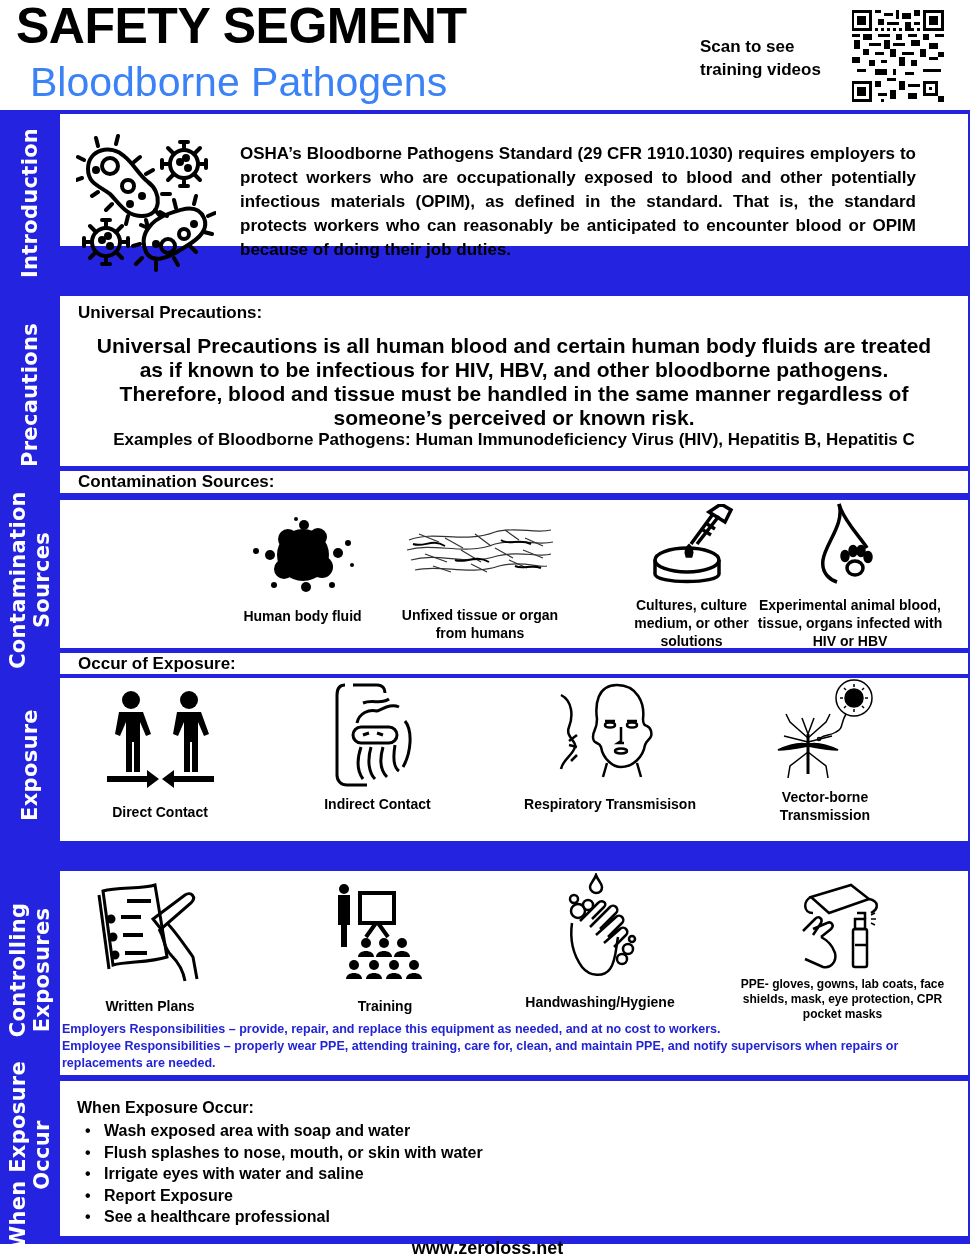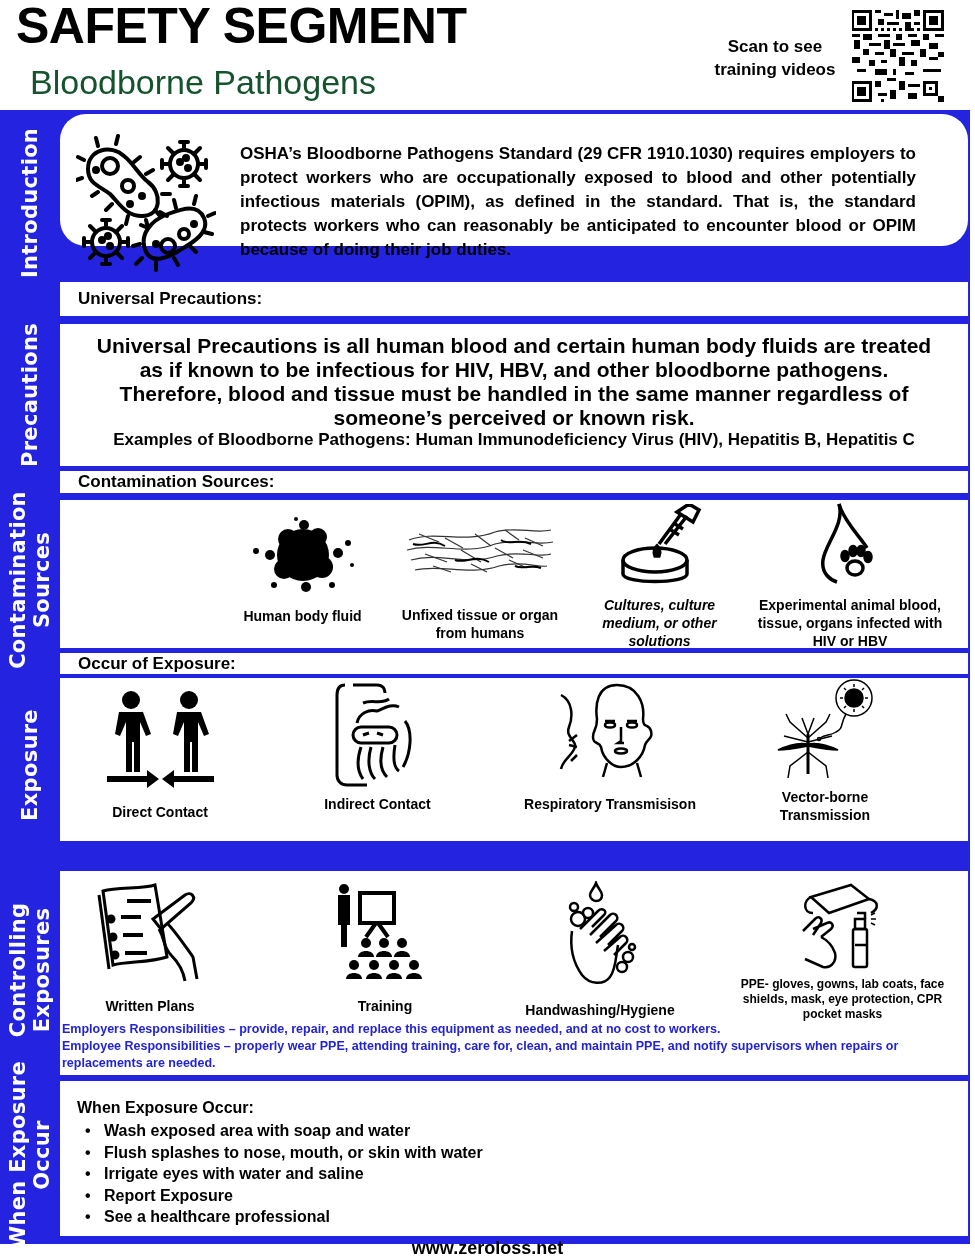--- a/index.html
+++ b/index.html
@@ -1,21 +1,21 @@
 <!DOCTYPE html>
 <html><head>
 <meta charset="utf-8">
 <style>
   * { box-sizing: border-box; margin: 0; padding: 0; }
   html, body { width: 975px; height: 1258px; background: #ffffff; overflow: hidden; }
   body { position: relative; font-family: "Liberation Sans", sans-serif; color: #000; }
 
   .header-title { position: absolute; left: 16px; top: 0px; font-size: 50px; font-weight: bold; letter-spacing: -0.5px; line-height: 52px; text-align: right; }
-  .header-subtitle { position: absolute; left: 30px; top: 62px; font-size: 34px; color: #14532d; line-height: 40px; }
-  .scan-text { position: absolute; left: 700px; top: 35px; width: 150px; text-align: center; font-size: 17px; font-weight: bold; line-height: 23px; }
+  .header-subtitle { position: absolute; left: 30px; top: 62px; font-size: 41px; color: #3b82f6; line-height: 40px; }
+  .scan-text { position: absolute; left: 700px; top: 35px; width: 150px; text-align: left; font-size: 17px; font-weight: bold; line-height: 23px; }
   .qr { position: absolute; left: 851px; top: 10px; width: 93px; height: 92px; }
 
   .frame { position: absolute; left: 0; top: 110px; width: 970px; height: 1134px; background: #2424e0; }
   .sidebar-label {
     position: absolute; left: 0; width: 60px; display: flex; align-items: center; justify-content: center;
   }
   .sidebar-label span {
     display: block; transform: rotate(-90deg); white-space: nowrap; color: #fff; font-weight: bold;
     font-family: "DejaVu Sans", sans-serif; font-size: 21px; line-height: 24px; text-align: center; letter-spacing: 0.3px;
   }
@@ -144,21 +144,21 @@
       <span style="transform:none;display:block;">Exposures</span>
     </span>
   </div>
   <div class="sidebar-label" style="top:960px;height:170px;">
     <span>
       <span style="transform:none;display:block;">When Exposure</span>
       <span style="transform:none;display:block;">Occur</span>
     </span>
   </div>
 
-  <div class="box" style="top:4px;height:132px;border-radius:26px;">
+  <div class="box" style="top:4px;height:132px;">
     <svg style="position:absolute;left:16px;top:20px;" width="140" height="140" viewBox="0 0 140 140" fill="none" stroke="#000" stroke-width="4" stroke-linecap="round">
 
       <path d="M12 35 C12 15 35 10 48 22 C58 30 62 40 72 48 C86 58 86 82 66 82 C50 82 44 70 34 60 C24 52 12 50 12 35Z"></path>
       <circle cx="34" cy="32" r="8"></circle>
         <circle cx="52" cy="52" r="6"></circle>
         <circle cx="20" cy="36" r="2" fill="#000"></circle>
         <circle cx="66" cy="62" r="2" fill="#000"></circle>
         <circle cx="54" cy="70" r="2" fill="#000"></circle>
       <path d="M8 26 l-6 -3 M6 44 l-6 2 M22 12 l-2 -8 M40 10 l2 -8 M58 28 l6 -5 M70 40 l7 -4 M86 60 l8 0 M84 78 l7 4 M70 86 l2 8 M52 82 l-2 8 M36 70 l-6 6 M22 58 l-6 4"></path>
 
@@ -179,21 +179,21 @@
       <path d="M70 118 C62 100 76 86 92 80 C108 74 122 70 128 84 C134 98 118 108 104 116 C92 124 76 130 70 118Z"></path>
       <circle cx="92" cy="112" r="7"></circle>
         <circle cx="108" cy="100" r="5"></circle>
         <circle cx="80" cy="110" r="2" fill="#000"></circle>
         <circle cx="118" cy="90" r="2" fill="#000"></circle>
       <path d="M64 110 l-7 2 M66 124 l-6 6 M80 128 l0 8 M98 124 l4 7 M114 112 l6 6 M128 98 l8 2 M132 82 l7 -3 M118 70 l2 -8 M100 74 l-2 -8 M84 82 l-5 -6 M72 94 l-7 -3"></path>
     </svg>
     <div class="intro-text">OSHA’s Bloodborne Pathogens Standard (29 CFR 1910.1030) requires employers to protect workers who are occupationally exposed to blood and other potentially infectious materials (OPIM), as defined in the standard. That is, the standard protects workers who can reasonably be anticipated to encounter blood or OPIM because of doing their job duties.</div>
   </div>
 
-  <div class="hdr" style="top:172px;height:34px;">Universal Precautions:</div>
+  <div class="hdr" style="top:186px;height:34px;">Universal Precautions:</div>
 
   <div class="box" style="top:214px;height:142px;">
     <div class="prec-text">Universal Precautions is all human blood and certain human body fluids are treated as if known to be infectious for HIV, HBV, and other bloodborne pathogens. Therefore, blood and tissue must be handled in the same manner regardless of someone’s perceived or known risk.</div>
     <div class="prec-examples">Examples of Bloodborne Pathogens: Human Immunodeficiency Virus (HIV), Hepatitis B, Hepatitis C</div>
   </div>
 
   <div class="hdr" style="top:361px;height:22px;">Contamination Sources:</div>
 
   <div class="box" style="top:390px;height:148px;">
 
@@ -224,21 +224,21 @@
         <path d="M4 20 C30 10 60 24 90 12 C110 6 130 14 146 10"></path>
           <path d="M2 30 C30 22 60 36 90 24 C112 18 132 26 148 22"></path>
         <path d="M6 40 C34 32 62 46 92 36 C114 30 134 38 146 34"></path>
           <path d="M10 50 C36 44 64 56 94 46 C116 40 134 48 142 46"></path>
         <path d="M14 14 l20 8 M40 18 l18 10 M70 14 l16 12 M100 10 l14 10 M120 18 l18 8 M20 34 l22 8 M56 30 l20 12 M90 28 l18 10 M118 30 l20 8 M28 46 l18 6 M66 44 l16 8 M104 40 l18 8"></path>
         <path d="M8 24 C20 28 26 18 40 26 M50 40 C60 44 70 34 84 42 M96 20 C104 26 114 18 126 24 M110 46 C118 50 126 44 136 48" stroke="#000" stroke-width="2"></path>
       </svg>
       <div class="lbl" style="top:86px;">Unfixed tissue or organ from humans</div>
     </div>
 
-    <div class="item" style="left:532px;top:4px;width:135px;height:140px;font-style:italic;">
+    <div class="item" style="left:564px;top:4px;width:135px;height:140px;">
       <svg width="90" height="88" viewBox="0 0 90 88" fill="none" stroke="#000" stroke-width="3.5">
         <ellipse cx="40" cy="56" rx="32" ry="12"></ellipse>
           <path d="M8 56 v14 C8 80 72 80 72 70 v-14"></path>
         <path d="M40 52 C38 48 40 44 42 42 C44 44 46 48 44 52 Z" fill="#000"></path>
         <path d="M44 40 L66 10 M50 40 L72 12"></path>
           <path d="M62 8 L78 18 L84 6 L74 0 Z"></path>
           <path d="M60 20 l8 5 M56 26 l8 5"></path>
       </svg>
       <div class="lbl" style="top:92px;">Cultures, culture medium, or other solutions</div>
     </div>
@@ -352,21 +352,21 @@
         <circle cx="44" cy="82" r="5"></circle>
           <path d="M36 96 C36 88 52 88 52 96 Z"></path>
         <circle cx="64" cy="82" r="5"></circle>
           <path d="M56 96 C56 88 72 88 72 96 Z"></path>
         <circle cx="84" cy="82" r="5"></circle>
           <path d="M76 96 C76 88 92 88 92 96 Z"></path>
       </svg>
       <div class="lbl" style="top:114px;">Training</div>
     </div>
 
-    <div class="item" style="left:455px;top:10px;width:170px;height:140px;">
+    <div class="item" style="left:455px;top:2px;width:170px;height:140px;">
       <svg width="80" height="108" viewBox="0 0 80 108" fill="none" stroke="#000" stroke-width="2.5">
         <path d="M36 2 C34 8 30 10 30 14 C30 18 34 20 36 20 C40 20 42 18 42 14 C42 10 38 8 36 2 Z"></path>
         <circle cx="14" cy="26" r="4"></circle>
           <circle cx="18" cy="38" r="7"></circle>
           <circle cx="28" cy="32" r="5"></circle>
         <path d="M12 50 C10 64 12 80 22 94 C30 104 44 104 50 96 C56 88 56 74 58 64"></path>
         <path d="M20 48 L38 30 C42 26 48 30 44 34 L32 46 M30 54 L50 34 C54 30 60 36 56 40 L40 56 M36 62 L56 44 C60 40 66 46 62 50 L48 64 M44 70 L60 56 C64 52 70 58 66 62 L54 74"></path>
         <circle cx="68" cy="76" r="5"></circle>
           <circle cx="72" cy="66" r="3"></circle>
           <circle cx="62" cy="86" r="5"></circle>

